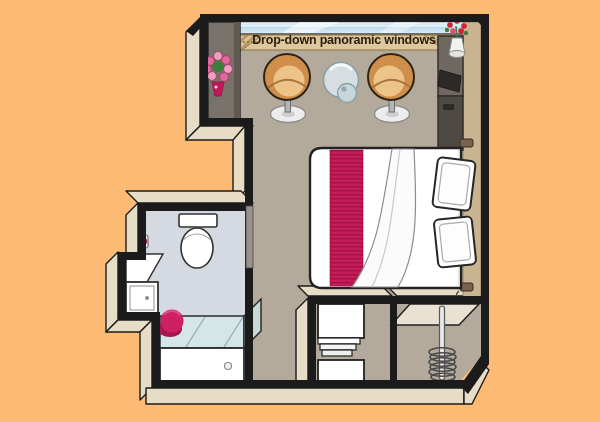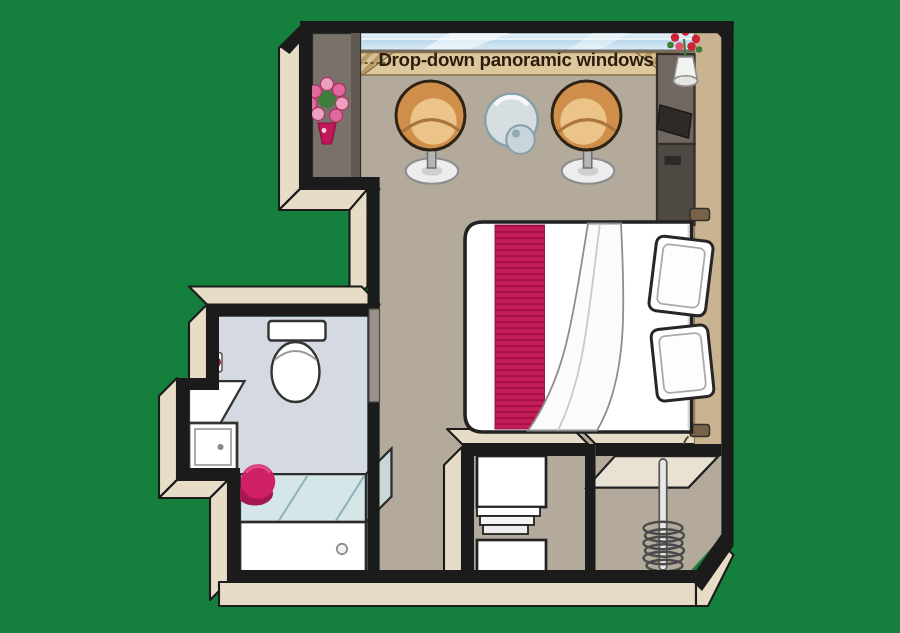--- a/index.html
+++ b/index.html
@@ -1,16 +1,16 @@
 <!DOCTYPE html>
 <html><head>
 <meta charset="utf-8">
 <style>
   html,body{margin:0;padding:0;background:#ffffff;}
-  .stage{position:relative;width:600px;height:422px;background:#15803d;overflow:hidden;
+  .stage{position:relative;width:600px;height:422px;background:#fdba74;overflow:hidden;
          font-family:"Liberation Sans",sans-serif;}
   .stage svg{position:absolute;left:0;top:0;}
   .window-label{position:absolute;left:232px;top:32px;width:224px;height:16px;
     text-align:center;font-weight:bold;font-size:12.5px;line-height:16px;
     color:#2b1c0e;letter-spacing:-0.2px;white-space:nowrap;}
 </style>
 </head>
 <body>
 
 <div class="stage">

